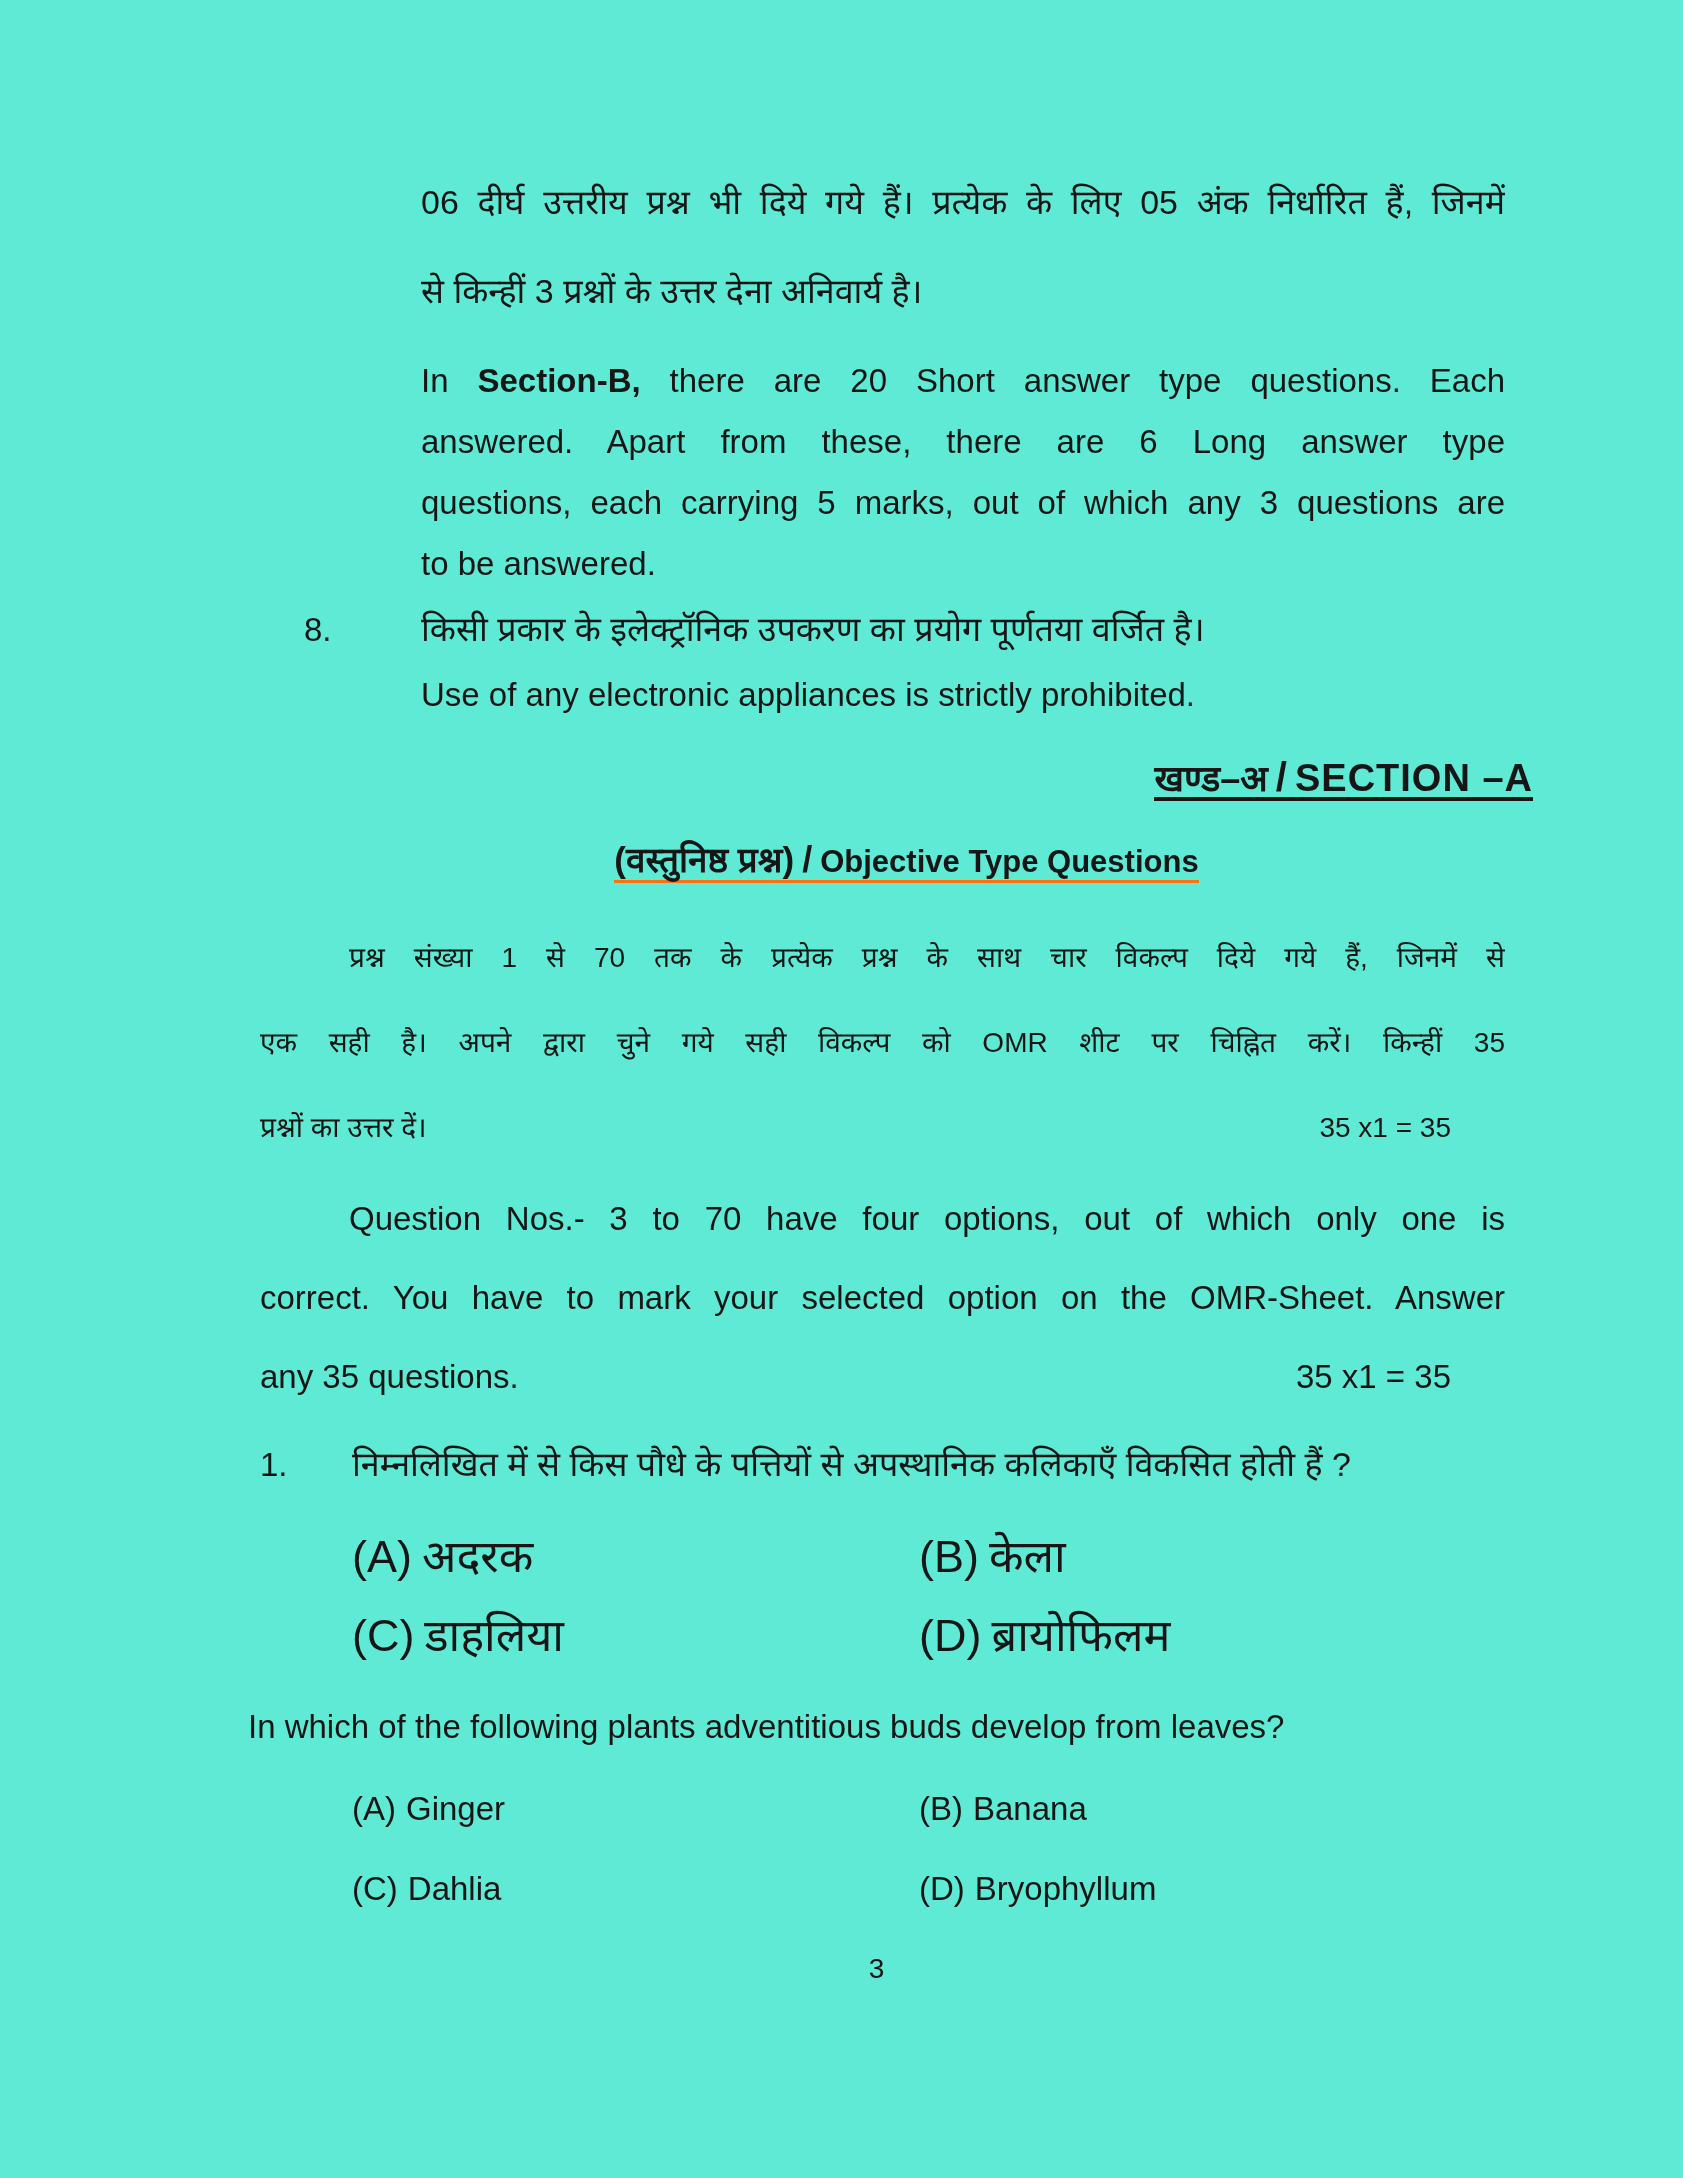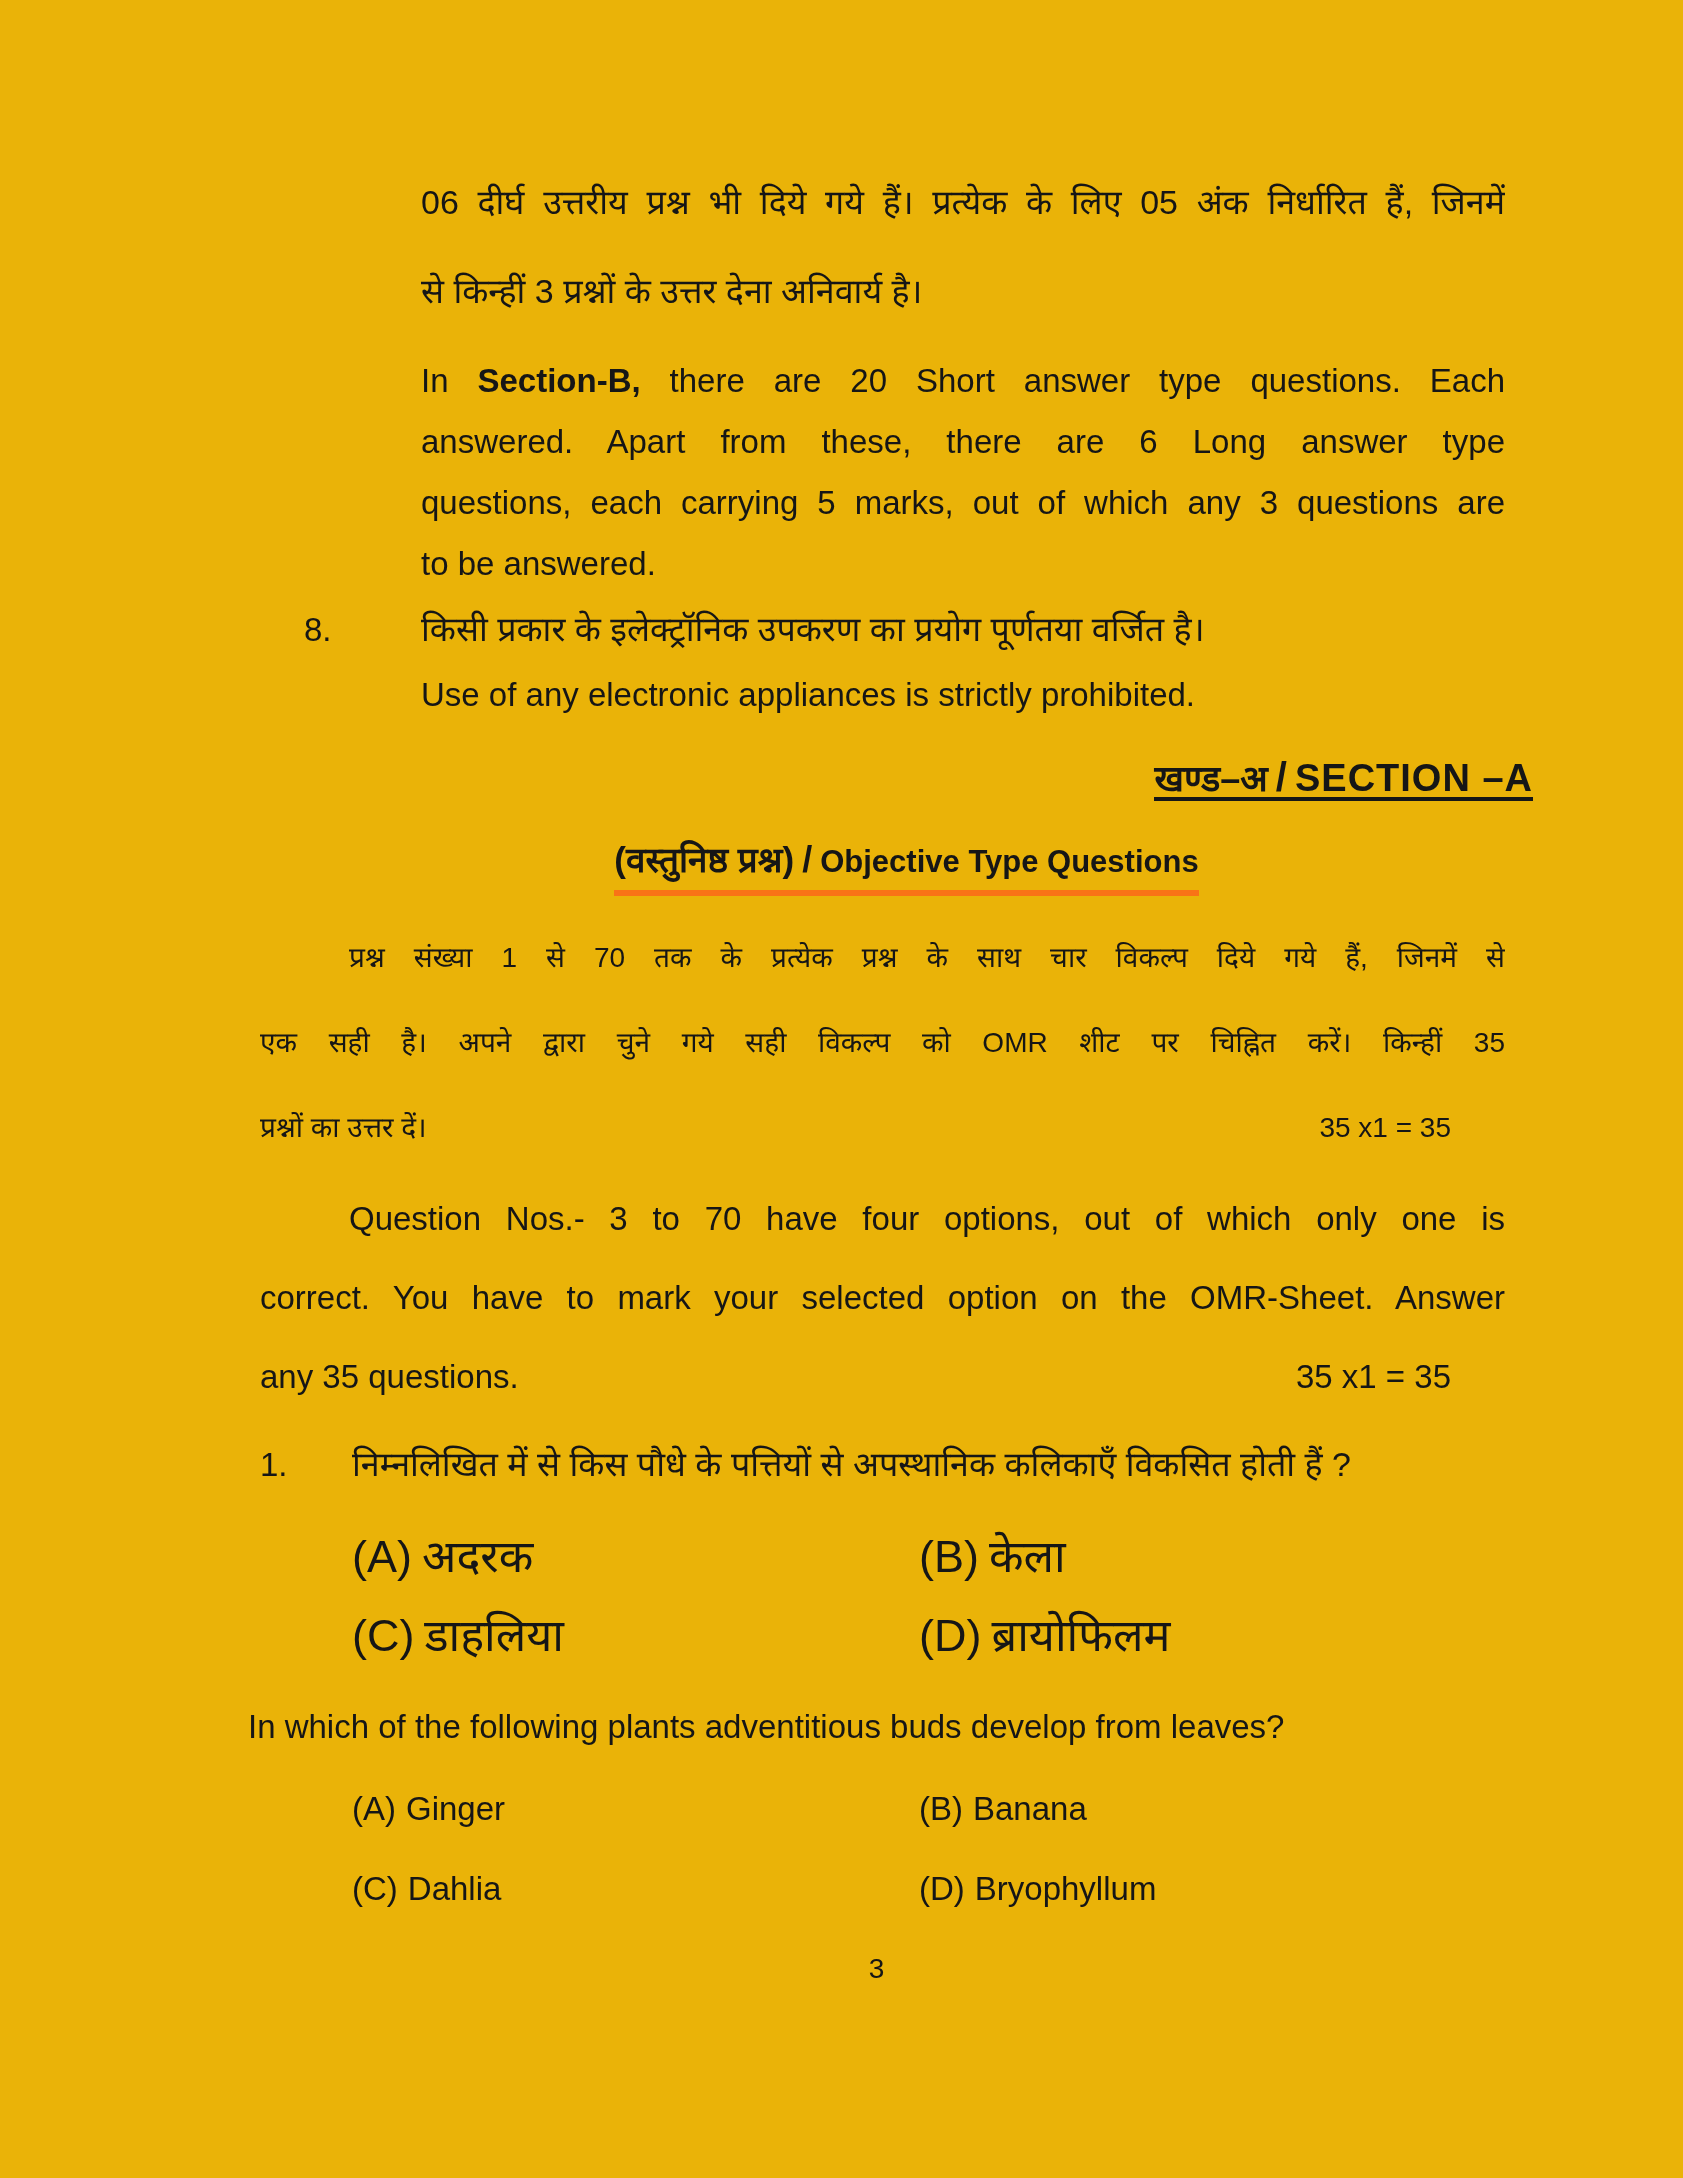--- a/index.html
+++ b/index.html
@@ -1,19 +1,19 @@
 <!DOCTYPE html>
 <html><head>
 <meta charset="utf-8">
 <style>
   html,body { margin:0; padding:0; background:#ffffff; }
   .page {
     position:relative;
     width:1683px; height:2178px;
-    background:#eab308;
+    background:#5eead4;
     color:#161616;
     font-family:"Liberation Sans", sans-serif;
     box-sizing:border-box;
     padding:158px 178px 0 248px;
     overflow:hidden;
   }
   .content { width:1257px; }
   .line { overflow:hidden; white-space:normal; }
   .j { text-align:justify; text-align-last:justify; }
   .flexline { display:flex; justify-content:space-between; align-items:baseline; }
@@ -33,21 +33,21 @@
   .item8 .en { font-size:33px; line-height:65px; height:65px; }
 
   
   .heading1 { margin-top:21px; height:59px; line-height:59px; text-align:right; transform:translateX(28px); }
   .heading1 .u { border-bottom:4px solid #161616; padding-bottom:3px; }
   .heading1 .hi-part { font-weight:bold; font-size:36px; }
   .heading1 .sep { font-weight:bold; font-size:40px; padding:0 8px; }
   .heading1 .en-part { font-weight:bold; font-size:38px; letter-spacing:1px; }
 
   .heading2 { margin-top:23px; height:59px; line-height:59px; text-align:center; transform:translateX(30px); }
-  .heading2 .u { border-bottom:6px solid #f97316; padding-bottom:15px; }
+  .heading2 .u { border-bottom:3px solid #f97316; padding-bottom:5px; }
   .heading2 .hi-part { font-weight:bold; font-size:35px; }
   .heading2 .sep { font-weight:bold; font-size:36px; padding:0 8px; }
   .heading2 .en-part { font-weight:bold; font-size:31px; }
 
   
   .instr-hi { margin-top:26px; margin-left:12px; width:1245px; font-size:28px; line-height:85px; }
   .instr-hi .line { height:85px; }
   .instr-hi .indent { text-indent:89px; }
   .instr-en { margin-top:9px; margin-left:12px; width:1245px; font-size:33px; line-height:79px; }
   .instr-en .line { height:79px; }

